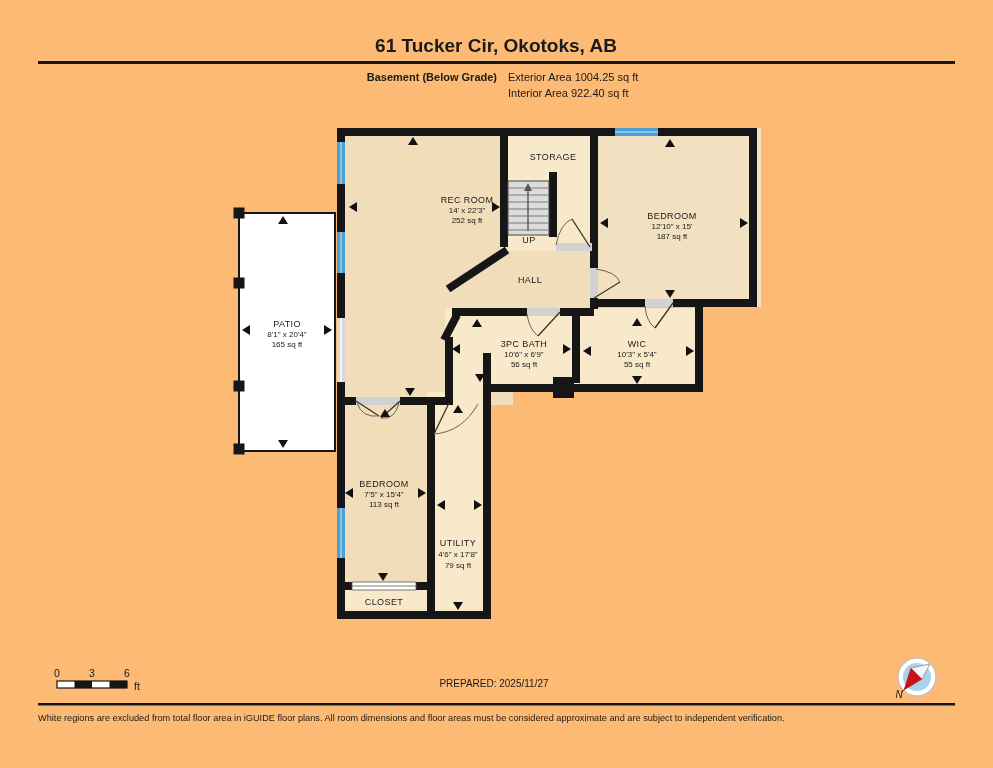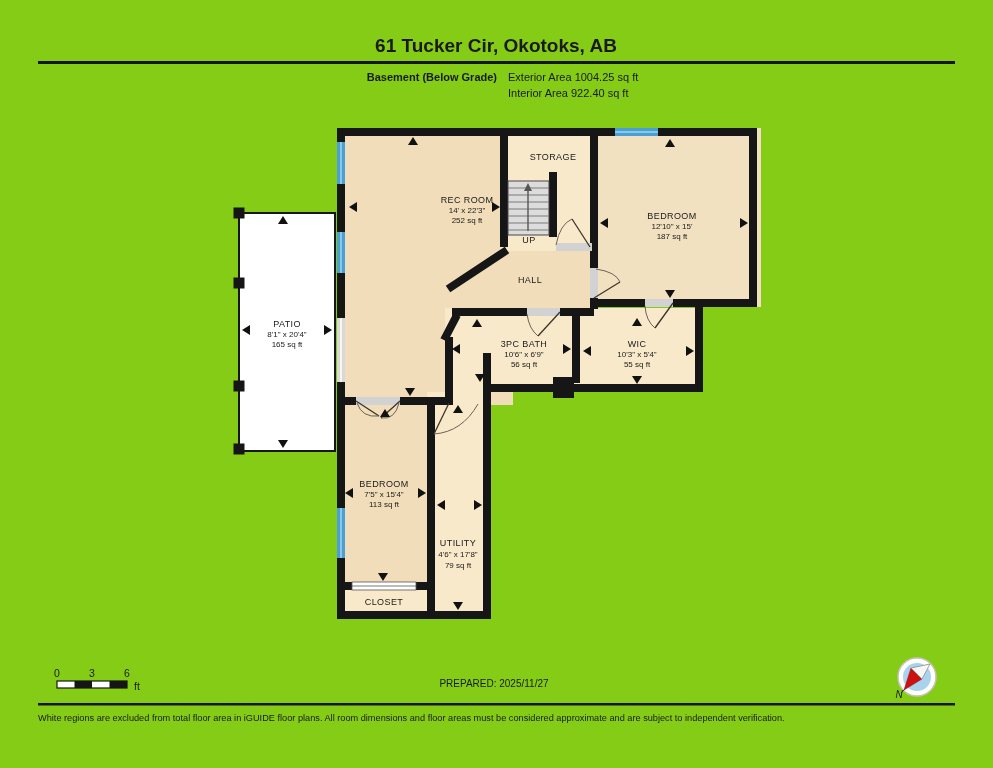--- a/index.html
+++ b/index.html
@@ -1,16 +1,16 @@
 <!DOCTYPE html>
 <html><head>
 <meta charset="utf-8">
 <style>
   html,body{margin:0;padding:0;background:#ffffff;}
-  .page{position:relative;width:993px;height:768px;background:#84cc16;overflow:hidden;
+  .page{position:relative;width:993px;height:768px;background:#fdba74;overflow:hidden;
         font-family:"Liberation Sans", sans-serif;}
   svg{position:absolute;left:0;top:0;}
   text{fill:#1a1a1a;font-family:"Liberation Sans", sans-serif;}
   .title{font-size:19px;font-weight:bold;}
   .sub-b{font-size:11px;font-weight:bold;}
   .sub{font-size:11px;}
   .rn{font-size:9px;letter-spacing:.4px;}
   .rd{font-size:8px;}
   .ftr{font-size:9.2px;}
   .prep{font-size:10px;}

